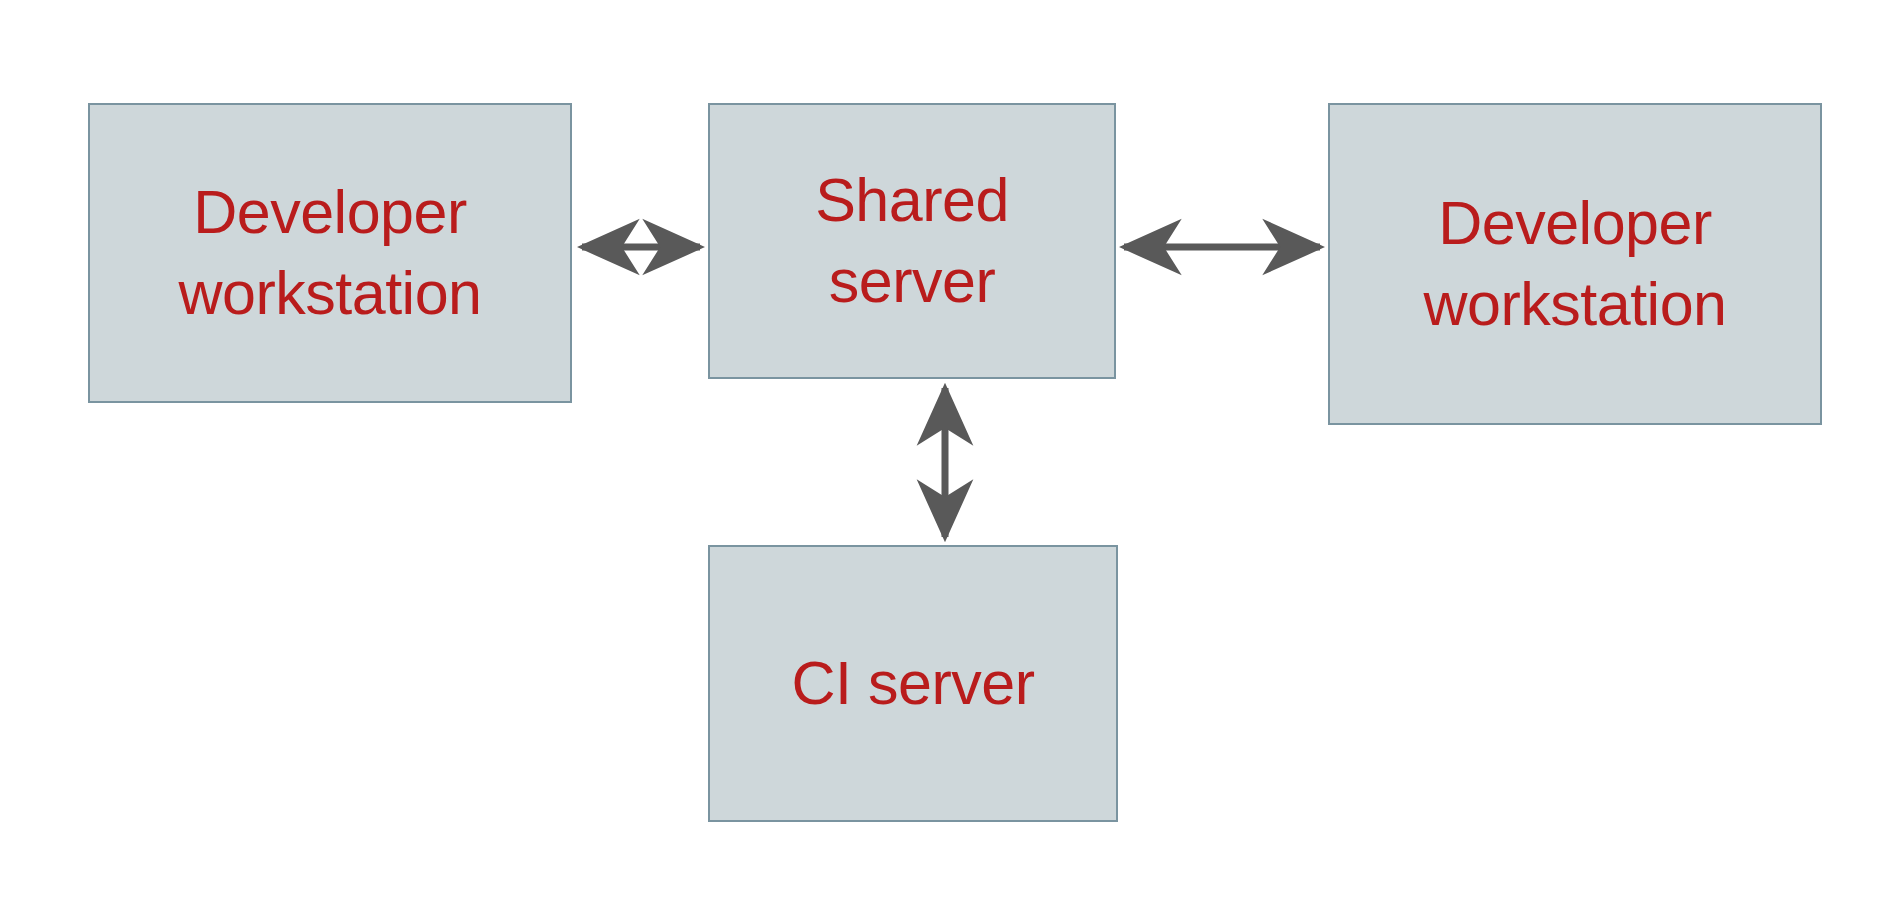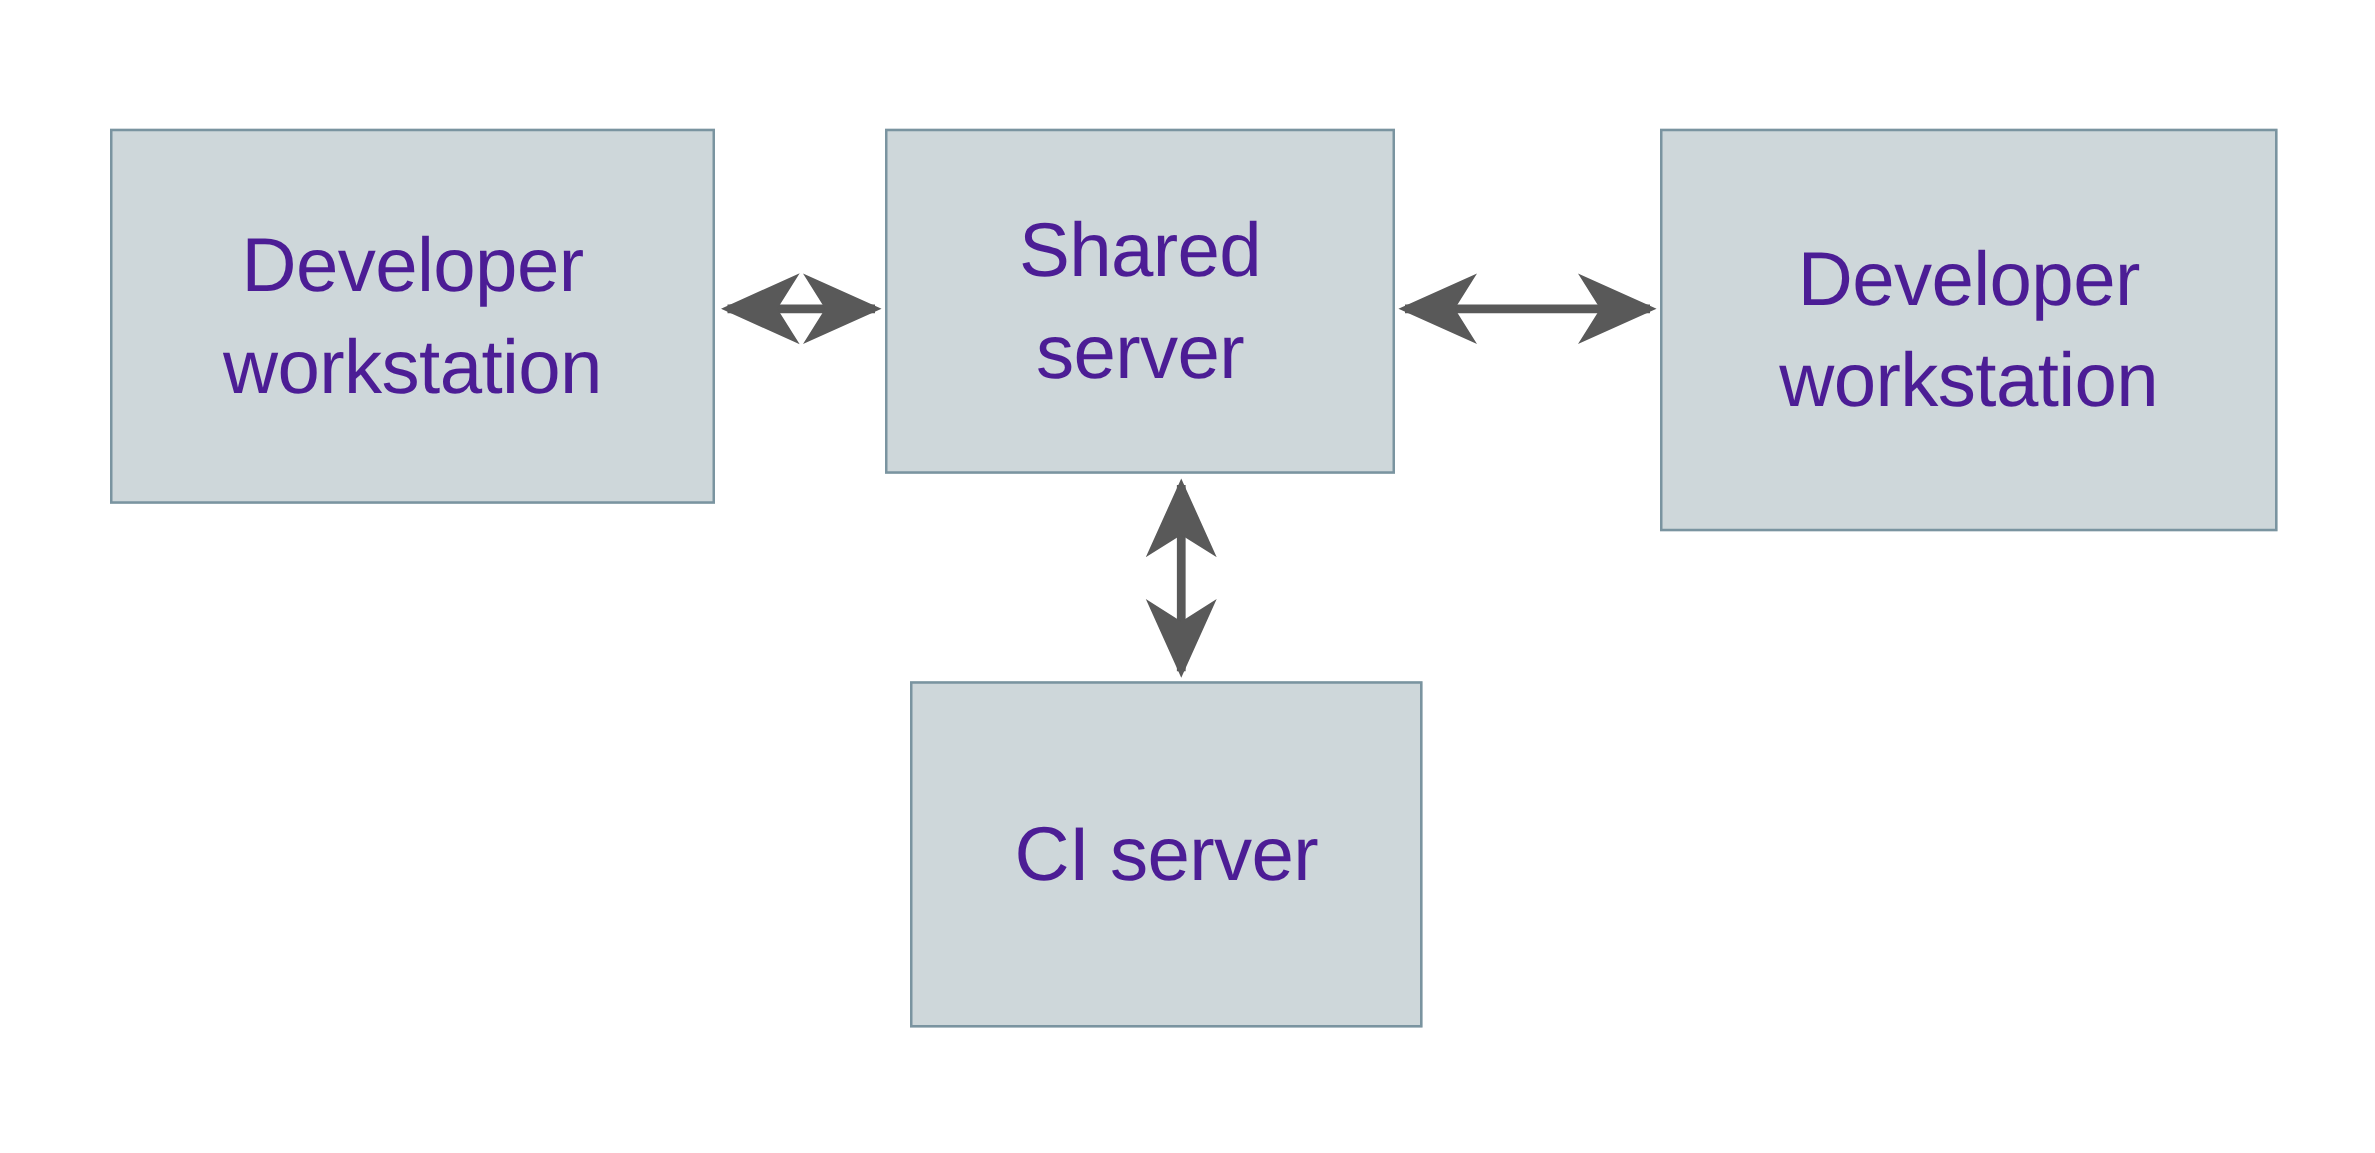--- a/index.html
+++ b/index.html
@@ -21,21 +21,21 @@
   }
   .node {
     position: absolute;
     box-sizing: border-box;
     background: #ced7da;
     border: 2px solid #7a94a0;
     display: flex;
     align-items: center;
     justify-content: center;
     text-align: center;
-    color: #4c1d95;
+    color: #b91c1c;
     font-family: "Liberation Sans", sans-serif;
     font-size: 61px;
     line-height: 1.32;
     font-weight: 400;
     letter-spacing: -0.5px;
     white-space: pre-line;
     overflow: visible;
   }
   .node-label {
     display: block;
@@ -81,17 +81,17 @@
   <div class="node" style="left:708px; top:103px; width:408px; height:276px;">
     <span class="node-label">Shared
 server</span>
   </div>
 
   <div class="node" style="left:1328px; top:103px; width:494px; height:322px;">
     <span class="node-label">Developer
 workstation</span>
   </div>
 
-  <div class="node" style="left:708px; top:545px; width:410px; height:277px;margin-left:20px;">
+  <div class="node" style="left:708px; top:545px; width:410px; height:277px;">
     <span class="node-label">CI server</span>
   </div>
 
 </div>
 
 </body></html>

